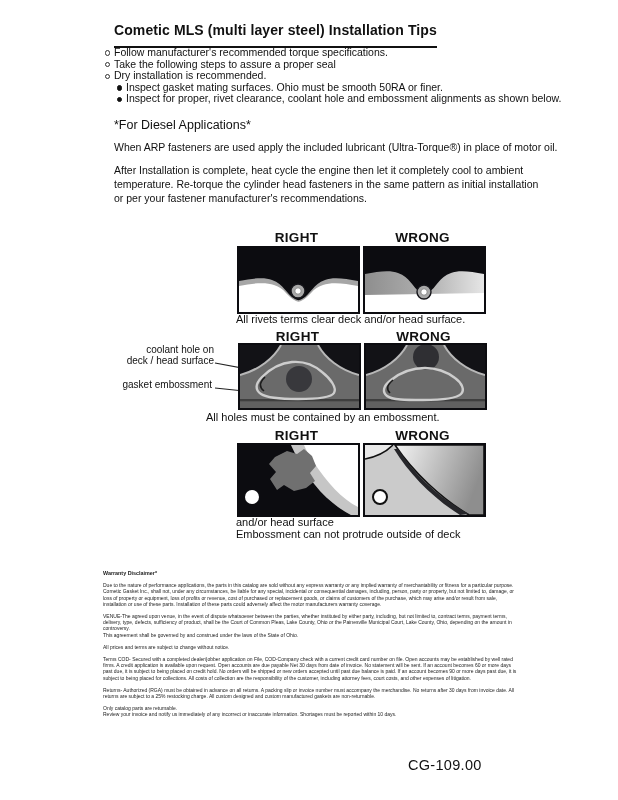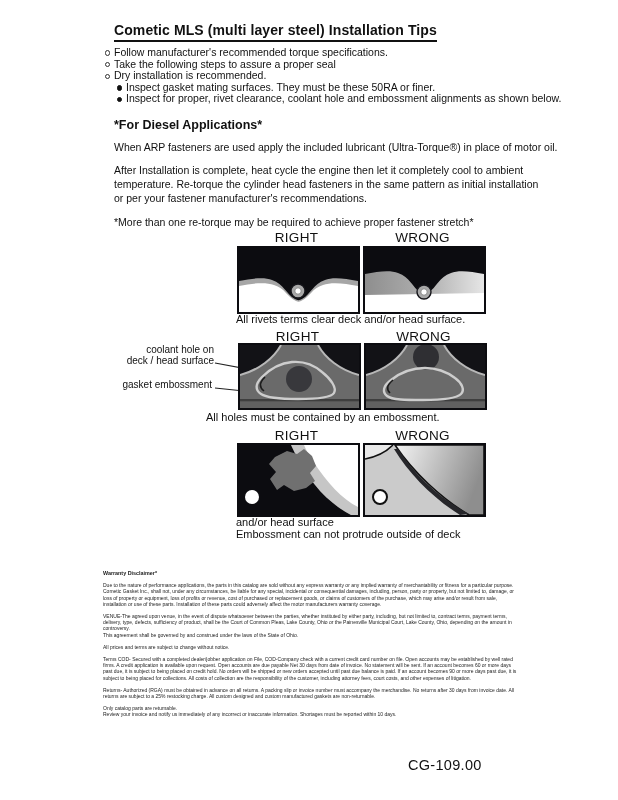--- a/index.html
+++ b/index.html
@@ -5,39 +5,39 @@
   html,body { margin:0; padding:0; background:#ffffff; }
   .page {
     position:relative; width:618px; height:800px; background:#ffffff;
     font-family:"Liberation Sans", sans-serif; color:#111111; overflow:hidden;
     -webkit-font-smoothing:antialiased;
   }
   
   .title {
     position:absolute; left:114px; top:22px; margin:0;
     font-size:14px; font-weight:bold; letter-spacing:0.1px;
-    border-bottom:2px solid #111; padding-bottom:2px;
+    border-bottom:2px solid #111; padding-bottom:8px;
   }
   
   .tips { position:absolute; left:105px; top:47px; font-size:10.5px; }
   .tip-row { position:relative; padding-left:9px; line-height:11.6px; white-space:nowrap; }
   .tip-row .marker {
     position:absolute; left:0; top:3.4px; width:3.4px; height:3.4px;
     border:1px solid #333; border-radius:50%; background:transparent;
   }
   .tip-sub { margin-left:12px; }
   .tip-sub .marker { background:#111; border-color:#111; }
   
   .diesel { position:absolute; left:114px; top:118px; }
-  .diesel-heading { margin:0 0 8px 0; font-size:12.5px; font-weight:bold; }
+  .diesel-heading { margin:0 0 8px 0; font-size:12.5px; font-weight:normal; }
   .d-para { margin:0 0 9px 0; }
   .d-line { font-size:10.5px; line-height:14px; white-space:nowrap; }
   .d-note { font-size:10.5px; margin-top:11px; white-space:nowrap; }
   
-  .dg-label { position:absolute; width:119px; text-align:center; font-size:13.5px; letter-spacing:0.3px; }
+  .dg-label { position:absolute; width:119px; text-align:center; font-size:13.5px; letter-spacing:0.3px;font-weight:bold; }
   .dg-panel { position:absolute; width:119px; border:2px solid #0c0c10; line-height:0; background:#fff; }
   .dg-panel svg { display:block; }
   .dg-caption { position:absolute; font-size:11px; white-space:nowrap; }
   .side-label { position:absolute; text-align:right; font-size:10px; line-height:10.8px; }
   .leader-svg { position:absolute; left:130px; top:340px; }
   
   .warranty { position:absolute; left:103px; top:570px; width:414px; font-size:5px; line-height:6.2px; color:#222; }
   .w-head { font-weight:bold; font-size:5.4px; margin:0 0 6px 0; }
   .warranty p { margin:0 0 6px 0; }
   .warranty p.tight { margin-bottom:0; }
@@ -48,35 +48,34 @@
 <body>
 
 <div class="page">
 
   <h1 class="title">Cometic MLS (multi layer steel) Installation Tips</h1>
 
   <div class="tips">
     <div class="tip-row"><span class="marker"></span><span>Follow manufacturer's recommended torque specifications.</span></div>
     <div class="tip-row"><span class="marker"></span><span>Take the following steps to assure a proper seal</span></div>
     <div class="tip-row"><span class="marker"></span><span>Dry installation is recommended.</span></div>
-    <div class="tip-row tip-sub"><span class="marker"></span><span>Inspect gasket mating surfaces.  They must be these 50RA or finer.</span></div>
+    <div class="tip-row tip-sub"><span class="marker"></span><span>Inspect gasket mating surfaces.  Ohio must be smooth 50RA or finer.</span></div>
     <div class="tip-row tip-sub"><span class="marker"></span><span>Inspect for proper, rivet clearance, coolant hole and embossment alignments as shown below.</span></div>
   </div>
 
   <div class="diesel">
     <h2 class="diesel-heading">*For Diesel Applications*</h2>
     <div class="d-para">
       <div class="d-line">When ARP fasteners are used apply the included lubricant (Ultra-Torque®) in place of motor oil.</div>
     </div>
     <div class="d-para">
       <div class="d-line">After Installation is complete, heat cycle the engine then let it completely cool to ambient</div>
       <div class="d-line">temperature. Re-torque the cylinder head fasteners in the same pattern as initial installation</div>
       <div class="d-line">or per your fastener manufacturer's recommendations.</div>
     </div>
-    <div class="d-note">*More than one re-torque may be required to achieve proper fastener stretch*</div>
   </div>
 
   <div class="dg-label" style="left:237px; top:230px;">RIGHT</div>
   <div class="dg-label" style="left:363px; top:230px;">WRONG</div>
 
   <div class="dg-panel" style="left:237px; top:246px;">
     <svg width="119" height="64" viewBox="0 0 119 64">
       <rect width="119" height="64" fill="#0c0c10"></rect>
       <path d="M0,33 C14,30 26,29 33,32 C45,36 47,46 56,51 C58.5,52.5 60.5,52.5 63,51 C72,46 74,36 86,32 C93,29 105,30 119,33 L119,64 L0,64 Z" fill="#a6a6a6"></path>
       <path d="M0,38 C14,35 27,34 35,37 C46,40 48,49 57,53 C59,54 60,54 62,53 C71,49 73,40 84,37 C92,34 105,35 119,38 L119,64 L0,64 Z" fill="#ffffff"></path>

